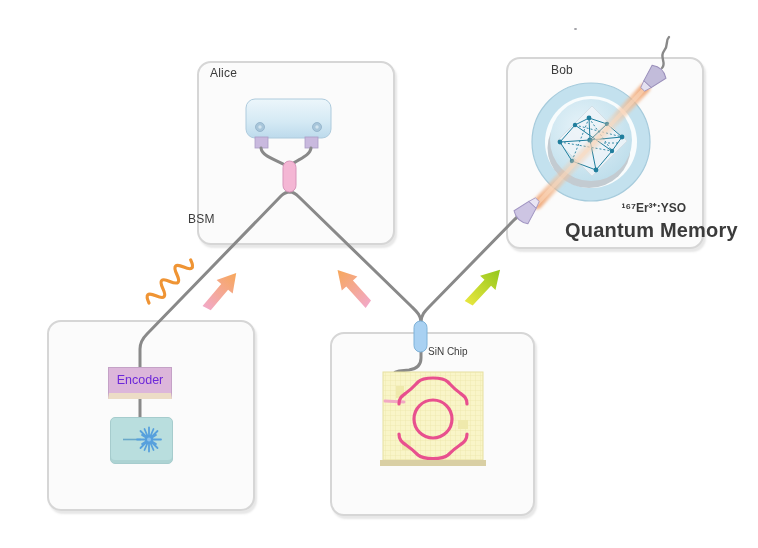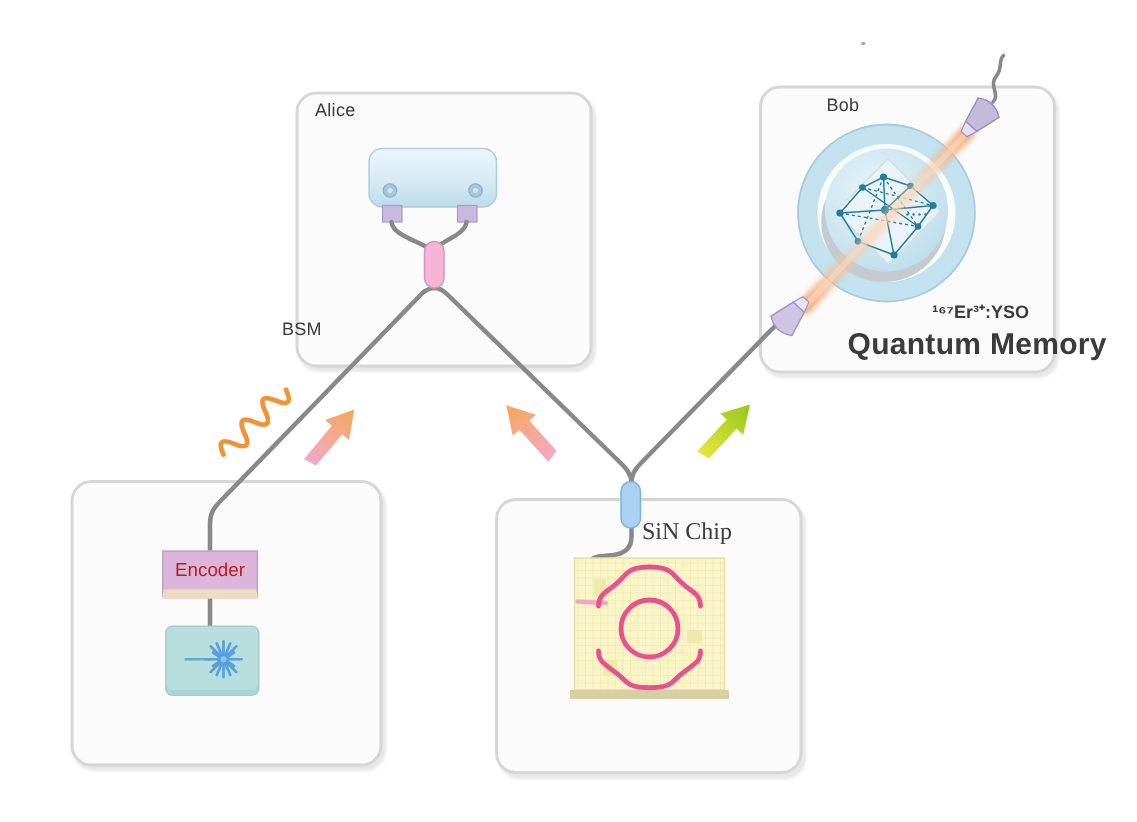--- a/index.html
+++ b/index.html
@@ -9,26 +9,26 @@
   }
   .panel{
     position:absolute;background:#fbfbfb;border:2px solid #d6d6d6;border-radius:14px;
     box-shadow:2px 3px 2px rgba(160,160,160,0.25);z-index:1;
   }
   .layer{position:absolute;left:0;top:0;z-index:5;pointer-events:none;}
   .layer.components{z-index:10;}
   .lbl{position:absolute;z-index:20;white-space:nowrap;}
   .lbl.title{font-size:12px;font-weight:normal;letter-spacing:0.2px;}
   .lbl.big{font-size:20px;font-weight:bold;letter-spacing:0.2px;}
-  .lbl.small{font-size:16px;font-weight:normal;font-family:Liberation Serif, serif;}
+  .lbl.small{font-size:10px;font-weight:normal;}
   .lbl.tiny{font-size:12px;font-weight:bold;}
   .encoder-box{
     position:absolute;left:108px;top:367px;width:62px;height:25px;z-index:12;
     background:#dcb6da;border:1px solid #c4a2c6;border-bottom:6px solid #ecdcc6;
-    font-size:12.5px;color:#b91c1c;text-align:center;line-height:25px;
+    font-size:12.5px;color:#6d28d9;text-align:center;line-height:25px;
   }
   .laser-box{
     position:absolute;left:110px;top:417px;width:61px;height:45px;z-index:12;
     background:#b9dede;border:1px solid #a6cccd;border-radius:5px;
     box-shadow:inset 0 -3px 0 rgba(120,160,160,0.18);
   }
   .speck{position:absolute;left:574px;top:28px;width:3px;height:2px;background:#76767e;opacity:0.7;border-radius:50%;z-index:2;}
 </style>
 </head>
 <body>

